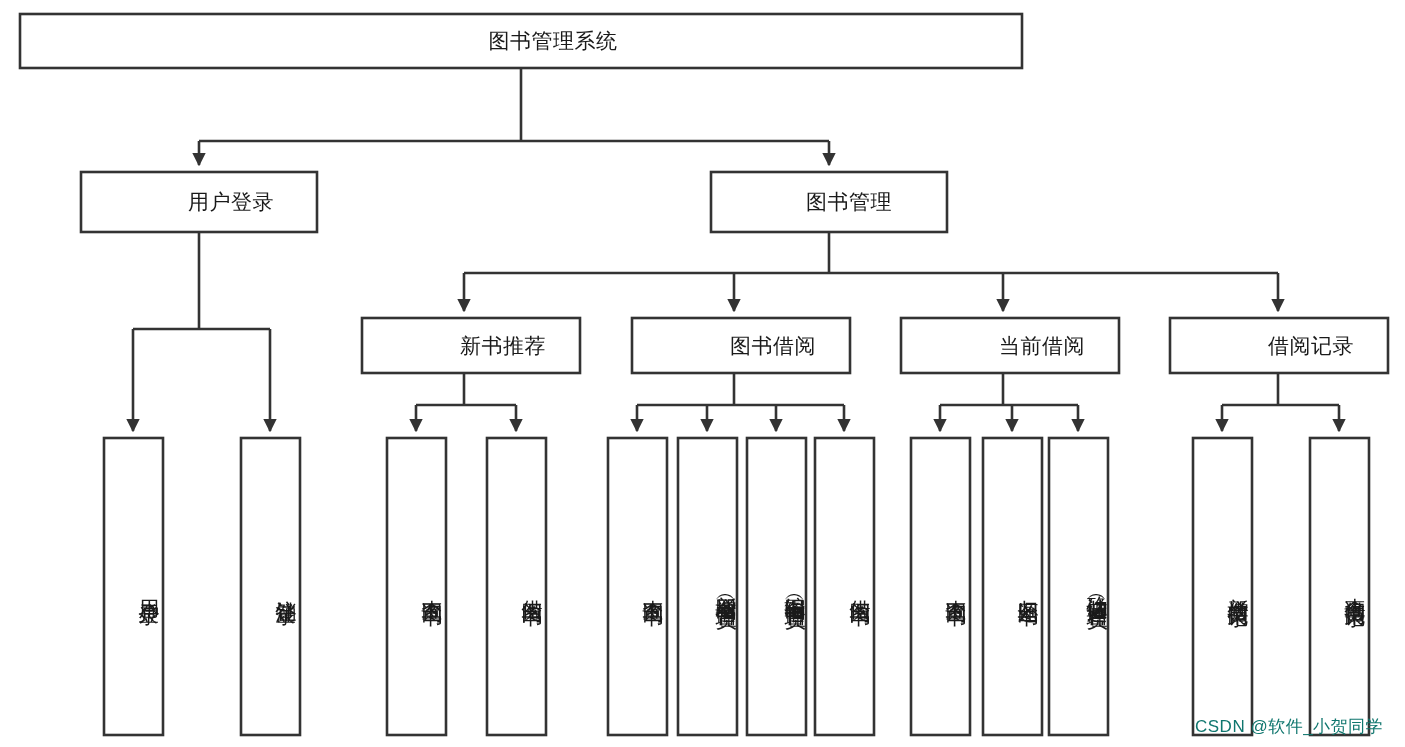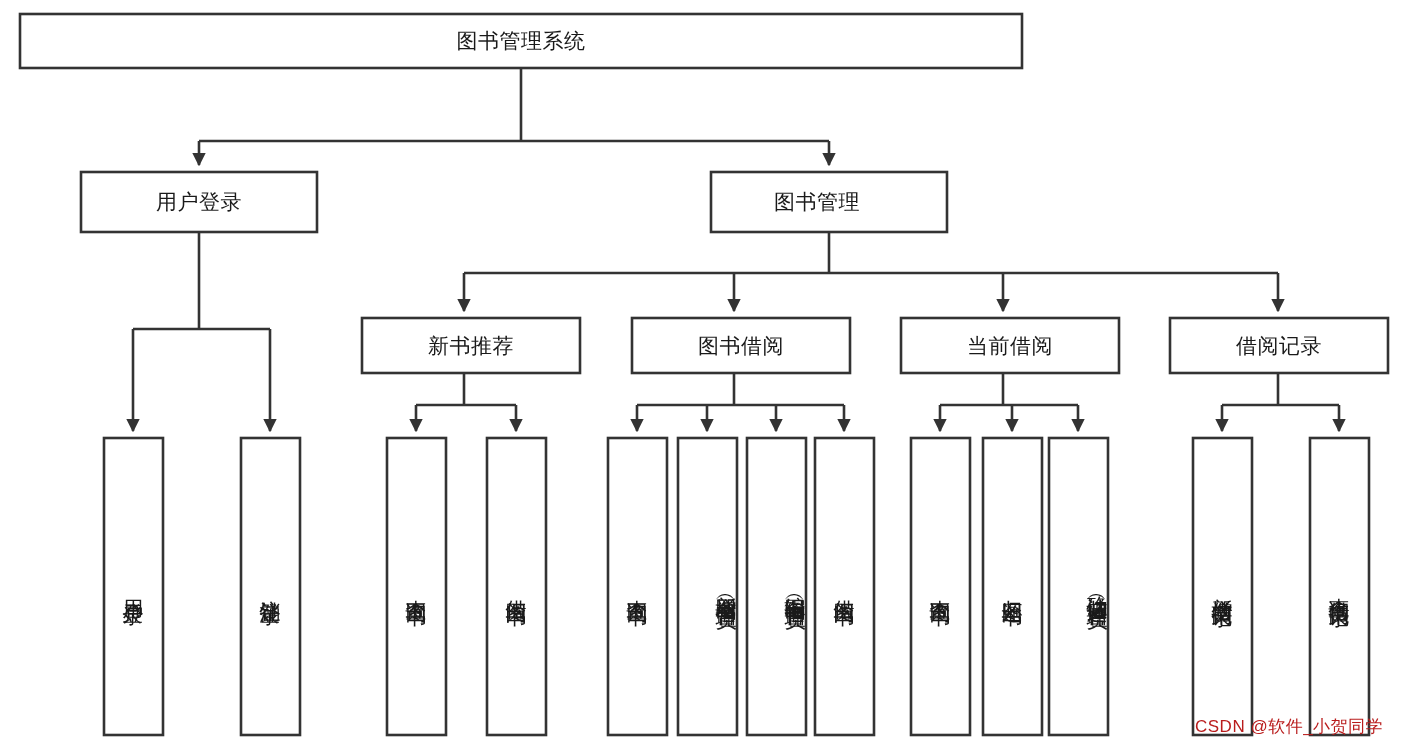--- a/index.html
+++ b/index.html
@@ -42,20 +42,21 @@
   }
   .node-label {
     position: absolute;
     display: flex;
     align-items: center;
     justify-content: center;
     color: #1a1a1a;
     text-align: center;
     pointer-events: none;
     font-family: "Liberation Sans", "DejaVu Sans", sans-serif;
+    padding-left: 32px;
   }
   .node-label.horizontal {
     font-size: 21px;
     letter-spacing: 0.5px;
   }
   .node-label.vertical {
     writing-mode: vertical-rl;
     text-orientation: upright;
     font-size: 21px;
     letter-spacing: 2px;
@@ -64,21 +65,21 @@
     padding-top: 2px;
     box-sizing: border-box;
   }
   .node-label.vertical.tall {
     align-items: center;
     padding-top: 0;
   }
   .watermark {
     position: absolute;
     font-size: 17px;
-    color: #b91c1c;
+    color: #0f766e;
     letter-spacing: 0.5px;
     white-space: nowrap;
     font-family: "Liberation Sans", "DejaVu Sans", sans-serif;
     text-align: right;
   }
 </style>
 </head>
 <body>
 
 <div id="diagram-root">

